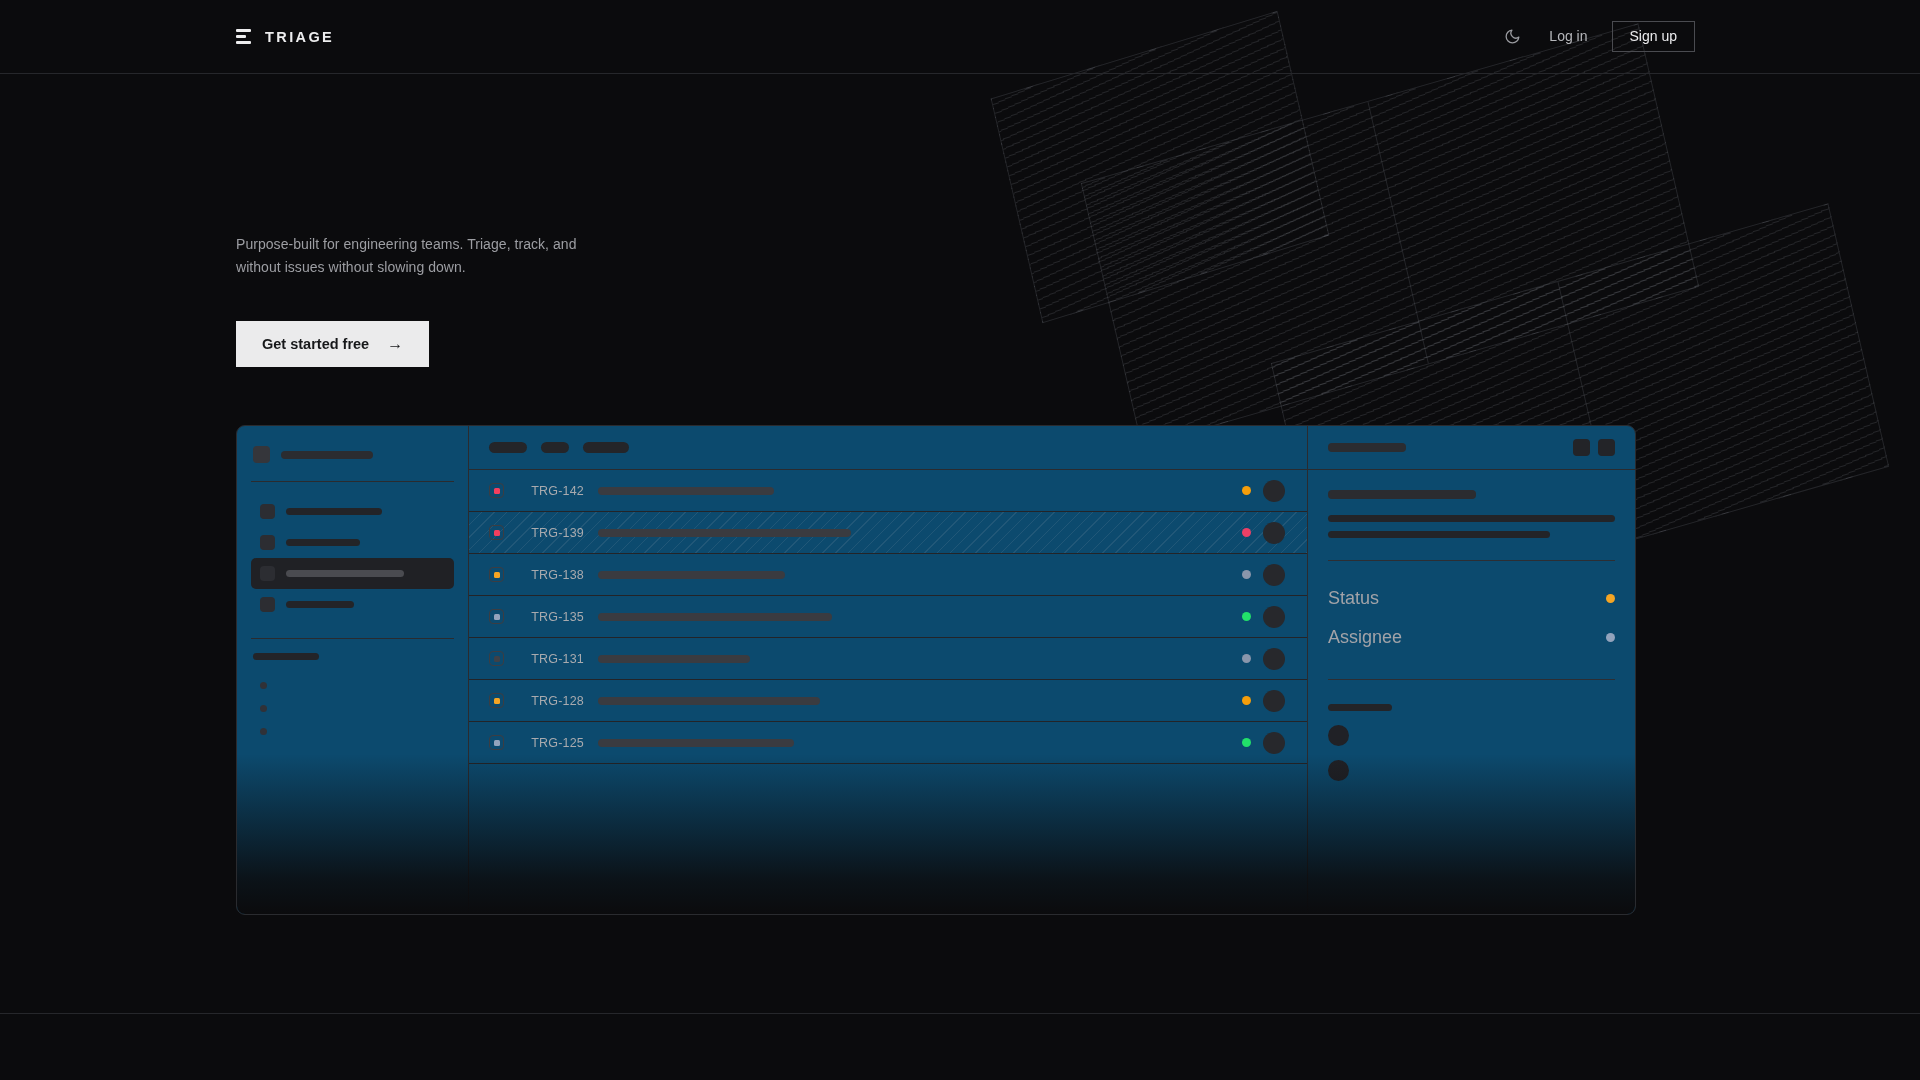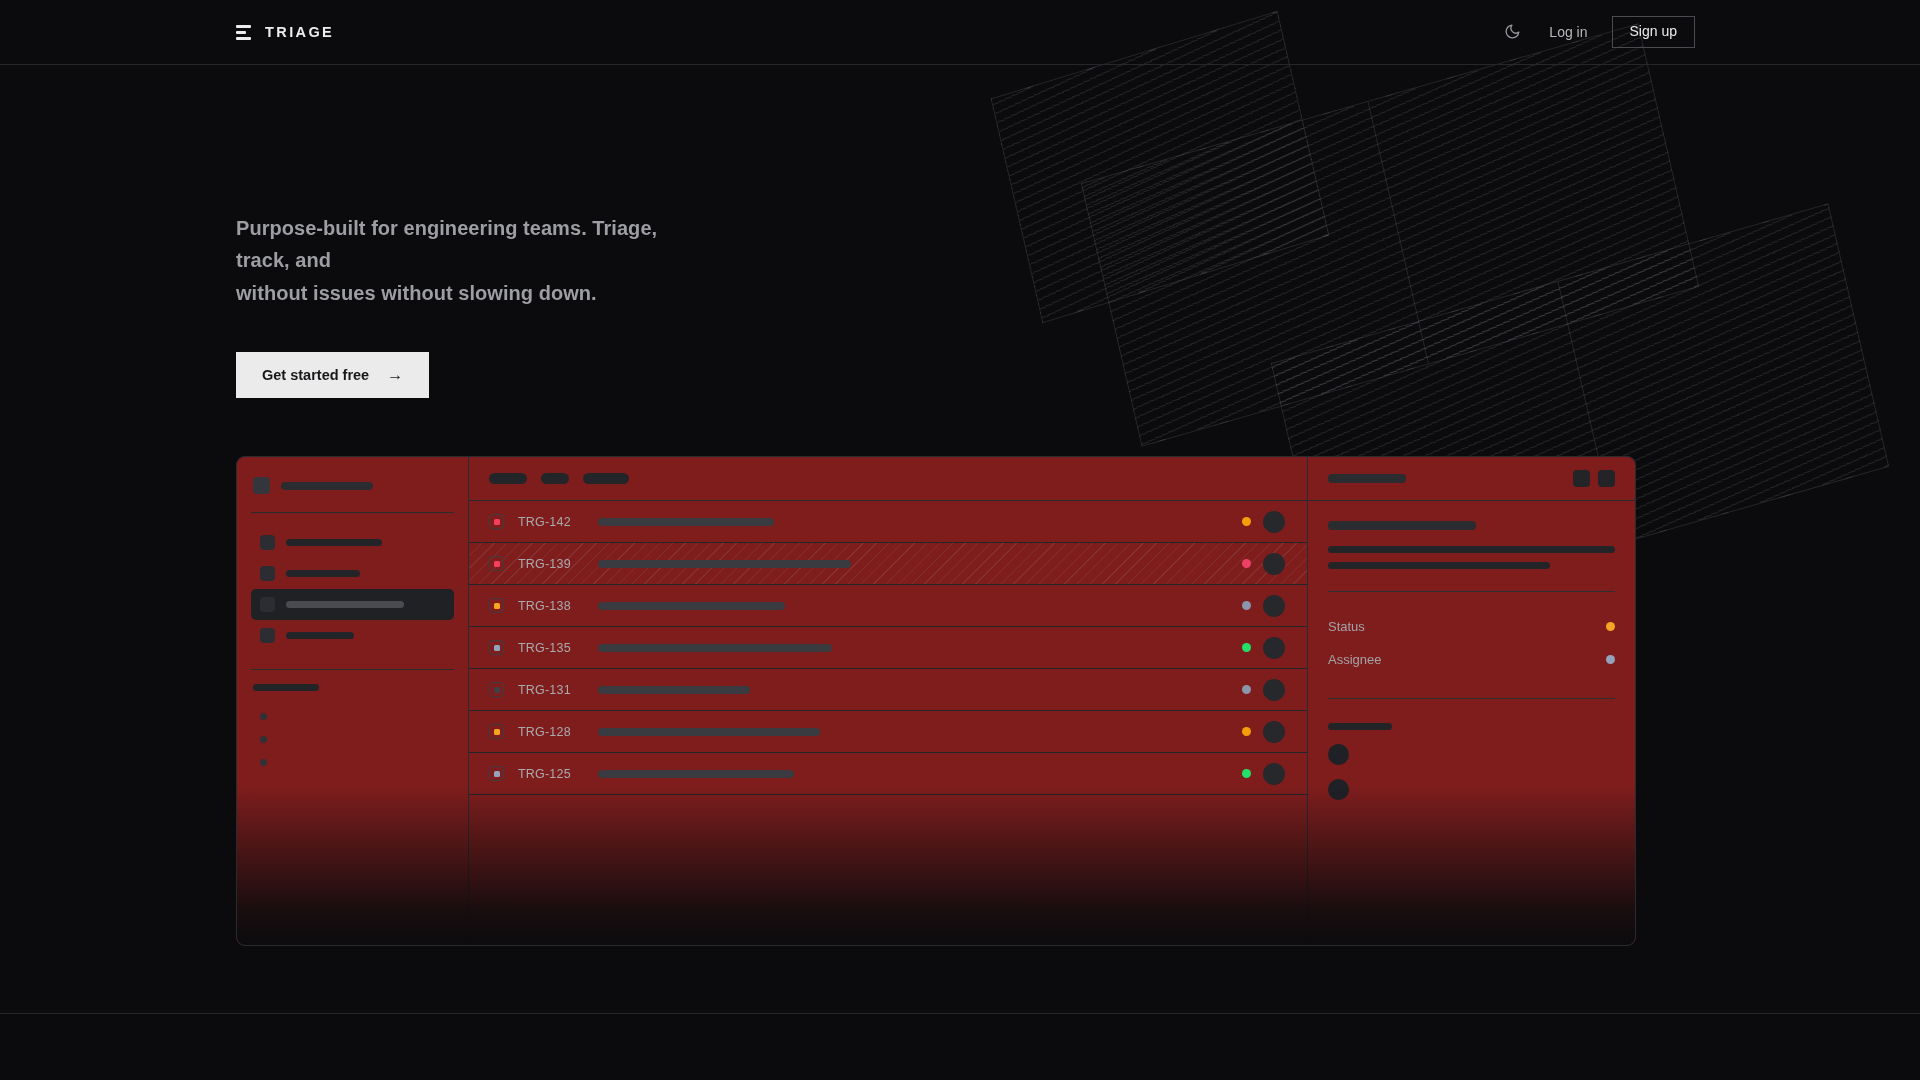--- a/index.html
+++ b/index.html
@@ -29,21 +29,21 @@
 
   .slab-a { width: 300px; height: 230px; left: 1010px; top: 52px;  transform: rotate(-17deg) skewX(-4deg); }
   .slab-b { width: 580px; height: 270px; left: 1100px; top: 100px; transform: rotate(-16deg) skewX(-3deg); }
   .slab-b .split { left: 297px; }
   .slab-c { width: 580px; height: 270px; left: 1290px; top: 280px; transform: rotate(-16deg) skewX(-3deg); }
   .slab-c .split { left: 297px; }
 
   
   .header {
     position: relative; z-index: 5;
-    height: 65px; width: 100%;
+    height: 74px; width: 100%;
     border-bottom: 1px solid #26272b;
     display: flex; align-items: center;
     padding: 0 225px 0 236px;
   }
   .brand { display: flex; align-items: center; gap: 14px; }
   .brand-mark { display: flex; flex-direction: column; gap: 3px; width: 15px; }
   .brand-mark i { display: block; height: 3px; background: #ededee; border-radius: 1px; }
   .brand-mark i:nth-child(1) { width: 15px; }
   .brand-mark i:nth-child(2) { width: 10px; }
   .brand-mark i:nth-child(3) { width: 15px; }
@@ -63,38 +63,38 @@
     line-height: 1.1;
   }
 
   
   .hero { position: relative; z-index: 4; padding: 62px 0 0 236px; }
   .hero h1 {
     color: #f3f3f4; font-size: 57px; font-weight: 400;
     line-height: 1.12; letter-spacing: -1.4px; max-width: 640px;
   }
   .hero p {
-    margin-top: 21px; color: #9d9ea3; font-size: 20px;
-    line-height: 1.62; max-width: 470px; letter-spacing: 0.05px; font-weight: bold;
+    margin-top: 33px; color: #9d9ea3; font-size: 14px;
+    line-height: 1.62; max-width: 470px; letter-spacing: 0.05px;
   }
   .cta {
     margin-top: 43px;
     display: inline-flex; align-items: center; gap: 18px;
     background: #ebebec; color: #17181a;
     font-size: 14.5px; font-weight: 700;
     padding: 14px 26px; border: none; cursor: pointer;
   }
   .cta .arrow { font-size: 16px; font-weight: 400; }
 
   
   .mock-wrap { position: relative; z-index: 4; margin: 58px 0 0 236px; width: 1400px; }
   .mock {
     position: relative; height: 490px;
     border: 1px solid #2a2b2f; border-radius: 9px;
-    background: #7f1d1d; display: flex; overflow: hidden;
+    background: #0c4a6e; display: flex; overflow: hidden; text-align: right;
   }
   .mock-fade {
     position: absolute; left: 0; right: 0; bottom: 0; height: 160px;
     background: linear-gradient(to bottom, rgba(11,11,13,0) 0%, rgba(11,11,13,0.88) 78%, rgba(11,11,13,1) 100%);
     pointer-events: none; z-index: 3;
   }
 
   
   .m-side { width: 232px; border-right: 1px solid #2a2b2f; padding: 16px 14px; flex: none; }
   .sk { background: #2b2c30; border-radius: 4px; display: block; }
@@ -138,21 +138,21 @@
   .avatar { width: 22px; height: 22px; border-radius: 50%; background: #27282c; }
 
   
   .m-detail { width: 327px; flex: none; display: flex; flex-direction: column; }
   .m-detail-head { height: 44px; border-bottom: 1px solid #2a2b2f; display: flex; align-items: center; padding: 0 20px; }
   .m-detail-head .acts { margin-left: auto; display: flex; gap: 8px; }
   .m-detail-head .acts span { width: 17px; height: 17px; border-radius: 4px; background: #232428; display: block; }
   .m-detail-body { padding: 20px; }
   .m-d-rule { height: 1px; background: #2d2e33; margin: 22px 0 18px; }
   .m-meta { display: flex; align-items: center; justify-content: space-between; padding: 9px 0; }
-  .m-meta span.lbl { color: #a2a3a8; font-size: 13px; }
+  .m-meta span.lbl { color: #a2a3a8; font-size: 18px; }
   .m-meta span.val { width: 9px; height: 9px; border-radius: 50%; }
   .m-activity { padding-top: 6px; }
   .m-activity .circ { width: 21px; height: 21px; border-radius: 50%; background: #202126; margin: 14px 0; }
 
   
   .bottom-rule { position: absolute; left: 0; right: 0; top: 1013px; height: 1px; background: #26272b; z-index: 6; }
 </style>
 </head>
 <body>
 

